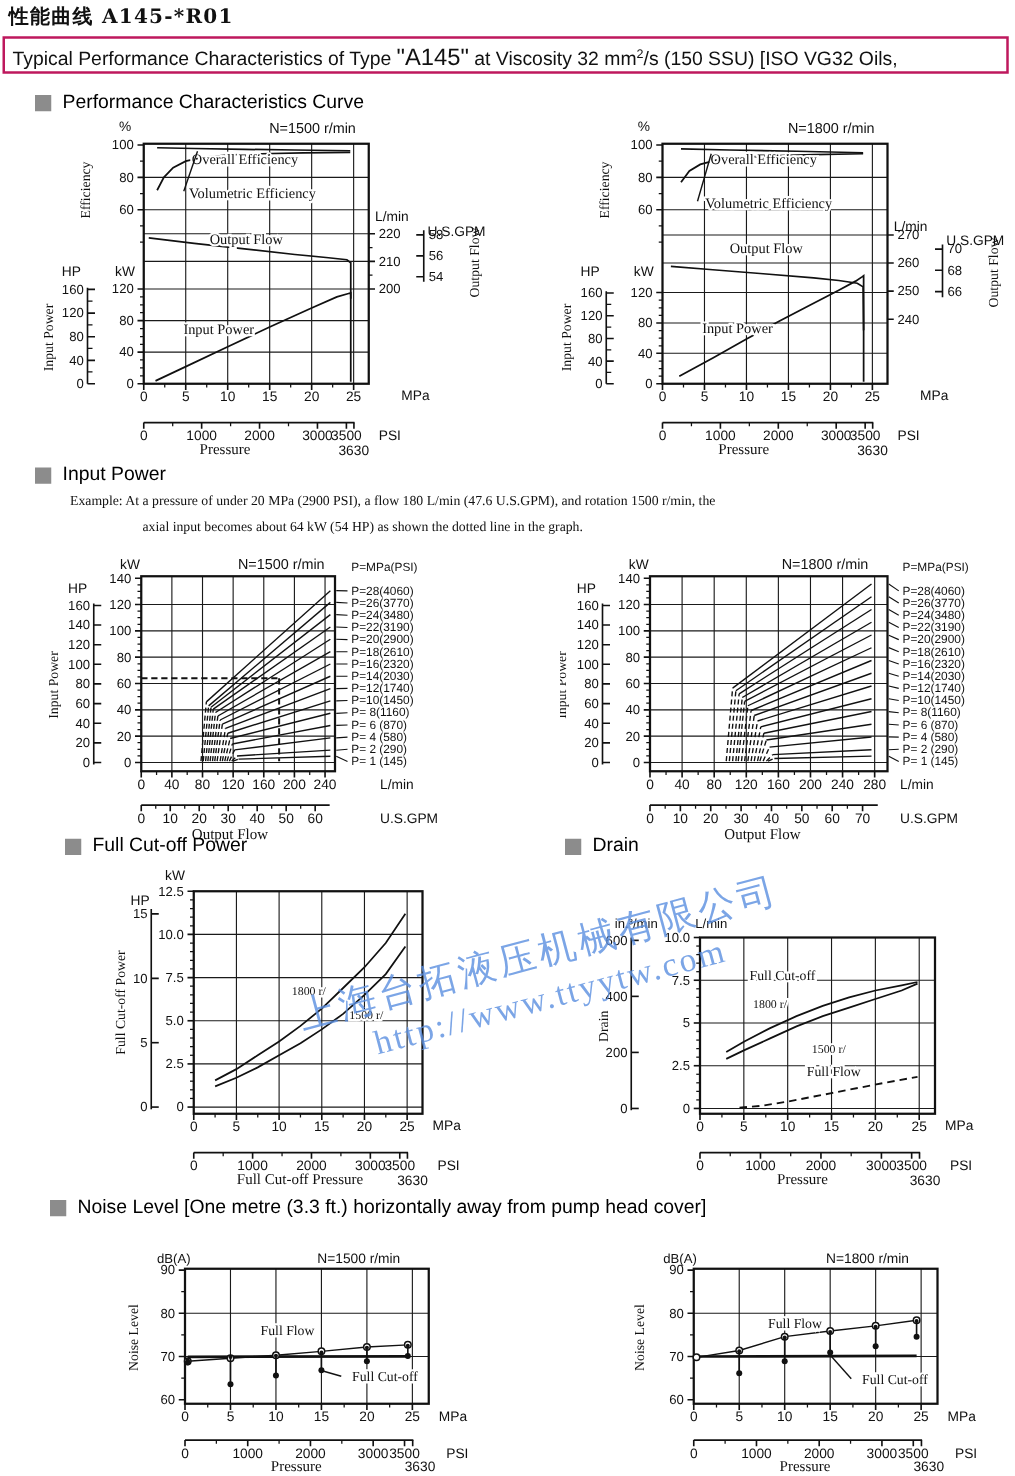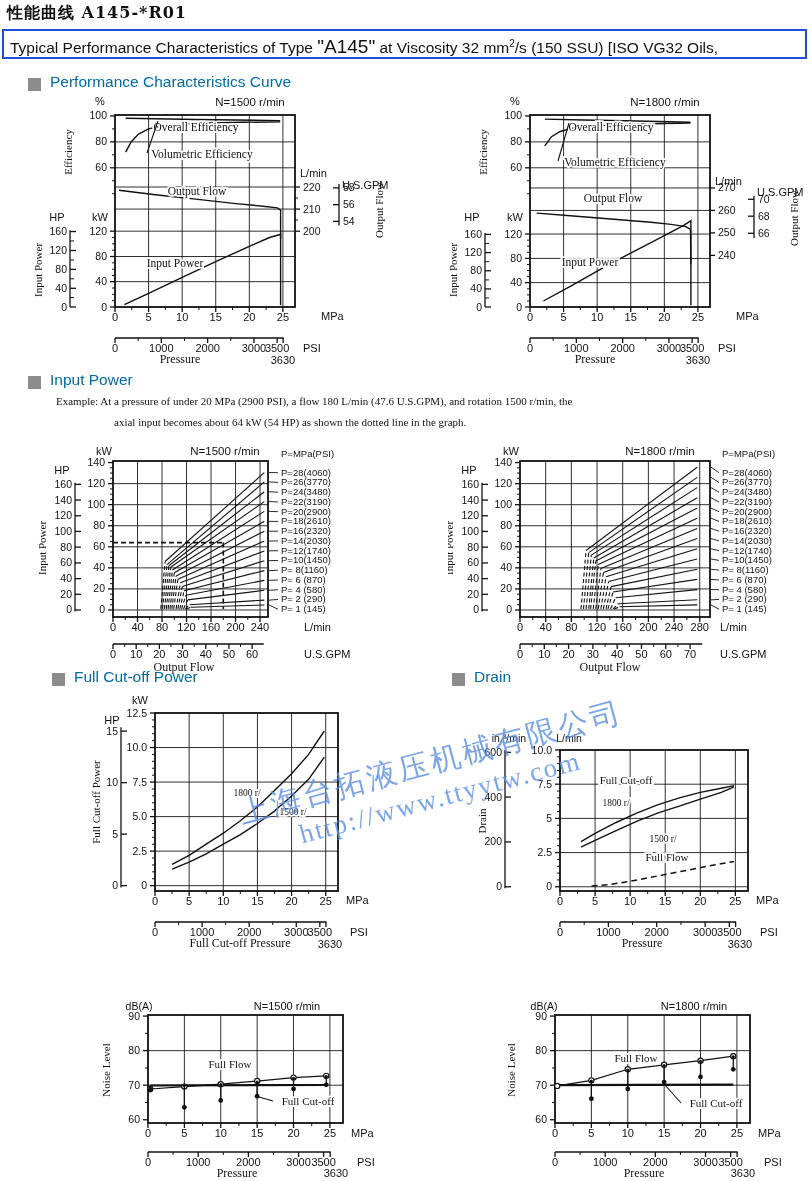--- a/index.html
+++ b/index.html
@@ -1,24 +1,24 @@
 <!DOCTYPE html>
 <html><head>
 <meta charset="utf-8">
 <style>
   html,body{margin:0;padding:0;background:#e8e8e8;}
   .page{position:relative;width:812px;height:1181px;background:#fff;overflow:hidden;
         font-family:"Liberation Sans","DejaVu Sans",sans-serif;color:#111;}
   .doc-title{position:absolute;left:7px;top:3px;font-family:"DejaVu Serif","Liberation Serif",serif;
         font-weight:bold;font-size:16px;letter-spacing:1px;}
-  .subtitle{position:absolute;left:2px;top:29px;width:805px;height:30px;border:2px solid #1d4ed8;
+  .subtitle{position:absolute;left:2px;top:29px;width:805px;height:30px;border:2px solid #be185d;
         box-sizing:border-box;font-size:15.5px;line-height:25px;padding-left:6px;white-space:nowrap;}
   .subtitle .typ{font-size:19px;font-weight:500;}
   .subtitle sup{font-size:10px;}
-  .heading{position:absolute;display:flex;align-items:flex-end;font-size:15.5px;color:#0369a1;}
+  .heading{position:absolute;display:flex;align-items:center;font-size:15.5px;color:#000000;}
   .heading .sq{width:13px;height:13px;background:#8c8c8c;margin-right:9px;flex:none;}
   .example{position:absolute;left:56px;top:391px;font-family:"Liberation Serif","DejaVu Serif",serif;
         font-size:11px;line-height:21px;}
   .example .l2{margin-left:58px;}
   .chart{position:absolute;}
   .chart svg{display:block;}
   .wm{position:absolute;left:200px;top:742px;width:470px;text-align:center;color:#5b8fe0;opacity:.8;
         transform:rotate(-15deg);font-family:"Liberation Serif","DejaVu Serif",serif;pointer-events:none;}
   .wm .w1{font-size:30px;letter-spacing:3px;}
   .wm .w2{font-size:27px;letter-spacing:2px;}
@@ -910,20 +910,24 @@
         <text x="308" y="248" text-anchor="start" font-size="11" fill="#111" font-family="'Liberation Sans','DejaVu Sans',sans-serif">PSI</text>
         <text x="288" y="260" text-anchor="middle" font-size="11" fill="#111" font-family="'Liberation Sans','DejaVu Sans',sans-serif">3630</text>
         <text x="190" y="259" text-anchor="middle" font-size="12" fill="#111" font-family="'Liberation Serif','DejaVu Serif',serif">Pressure</text>
         <text x="174" y="96" text-anchor="middle" font-size="11" fill="#111" font-family="'Liberation Serif','DejaVu Serif',serif" stroke="#fff" stroke-width="3.5" paint-order="stroke">Full Cut-off</text>
         <text x="164" y="118" text-anchor="middle" font-size="9.5" fill="#111" font-family="'Liberation Serif','DejaVu Serif',serif" stroke="#fff" stroke-width="3.5" paint-order="stroke">1800 r/</text>
         <text x="211" y="154" text-anchor="middle" font-size="9.5" fill="#111" font-family="'Liberation Serif','DejaVu Serif',serif" stroke="#fff" stroke-width="3.5" paint-order="stroke">1500 r/</text>
         <text x="215" y="173" text-anchor="middle" font-size="11" fill="#111" font-family="'Liberation Serif','DejaVu Serif',serif" stroke="#fff" stroke-width="3.5" paint-order="stroke">Full Flow</text>
       </svg>
   </div>
 
+  <div class="heading" style="left:40px;top:957px;">
+    <span class="sq"></span>
+    <span>Noise Level [One metre (3.3 ft.) horizontally away from pump head cover]</span>
+  </div>
 
   <div class="chart" style="left:95px;top:1000px;">
     <svg width="340" height="181">
         <g stroke="#1a1a1a" stroke-width="0.9">
           <line x1="89.38059701492537" y1="15" x2="89.38059701492537" y2="123"></line>
           <line x1="125.76119402985074" y1="15" x2="125.76119402985074" y2="123"></line>
           <line x1="162.1417910447761" y1="15" x2="162.1417910447761" y2="123"></line>
           <line x1="198.52238805970148" y1="15" x2="198.52238805970148" y2="123"></line>
           <line x1="234.90298507462686" y1="15" x2="234.90298507462686" y2="123"></line>
           <line x1="53" y1="50.64" x2="248" y2="50.64"></line>

